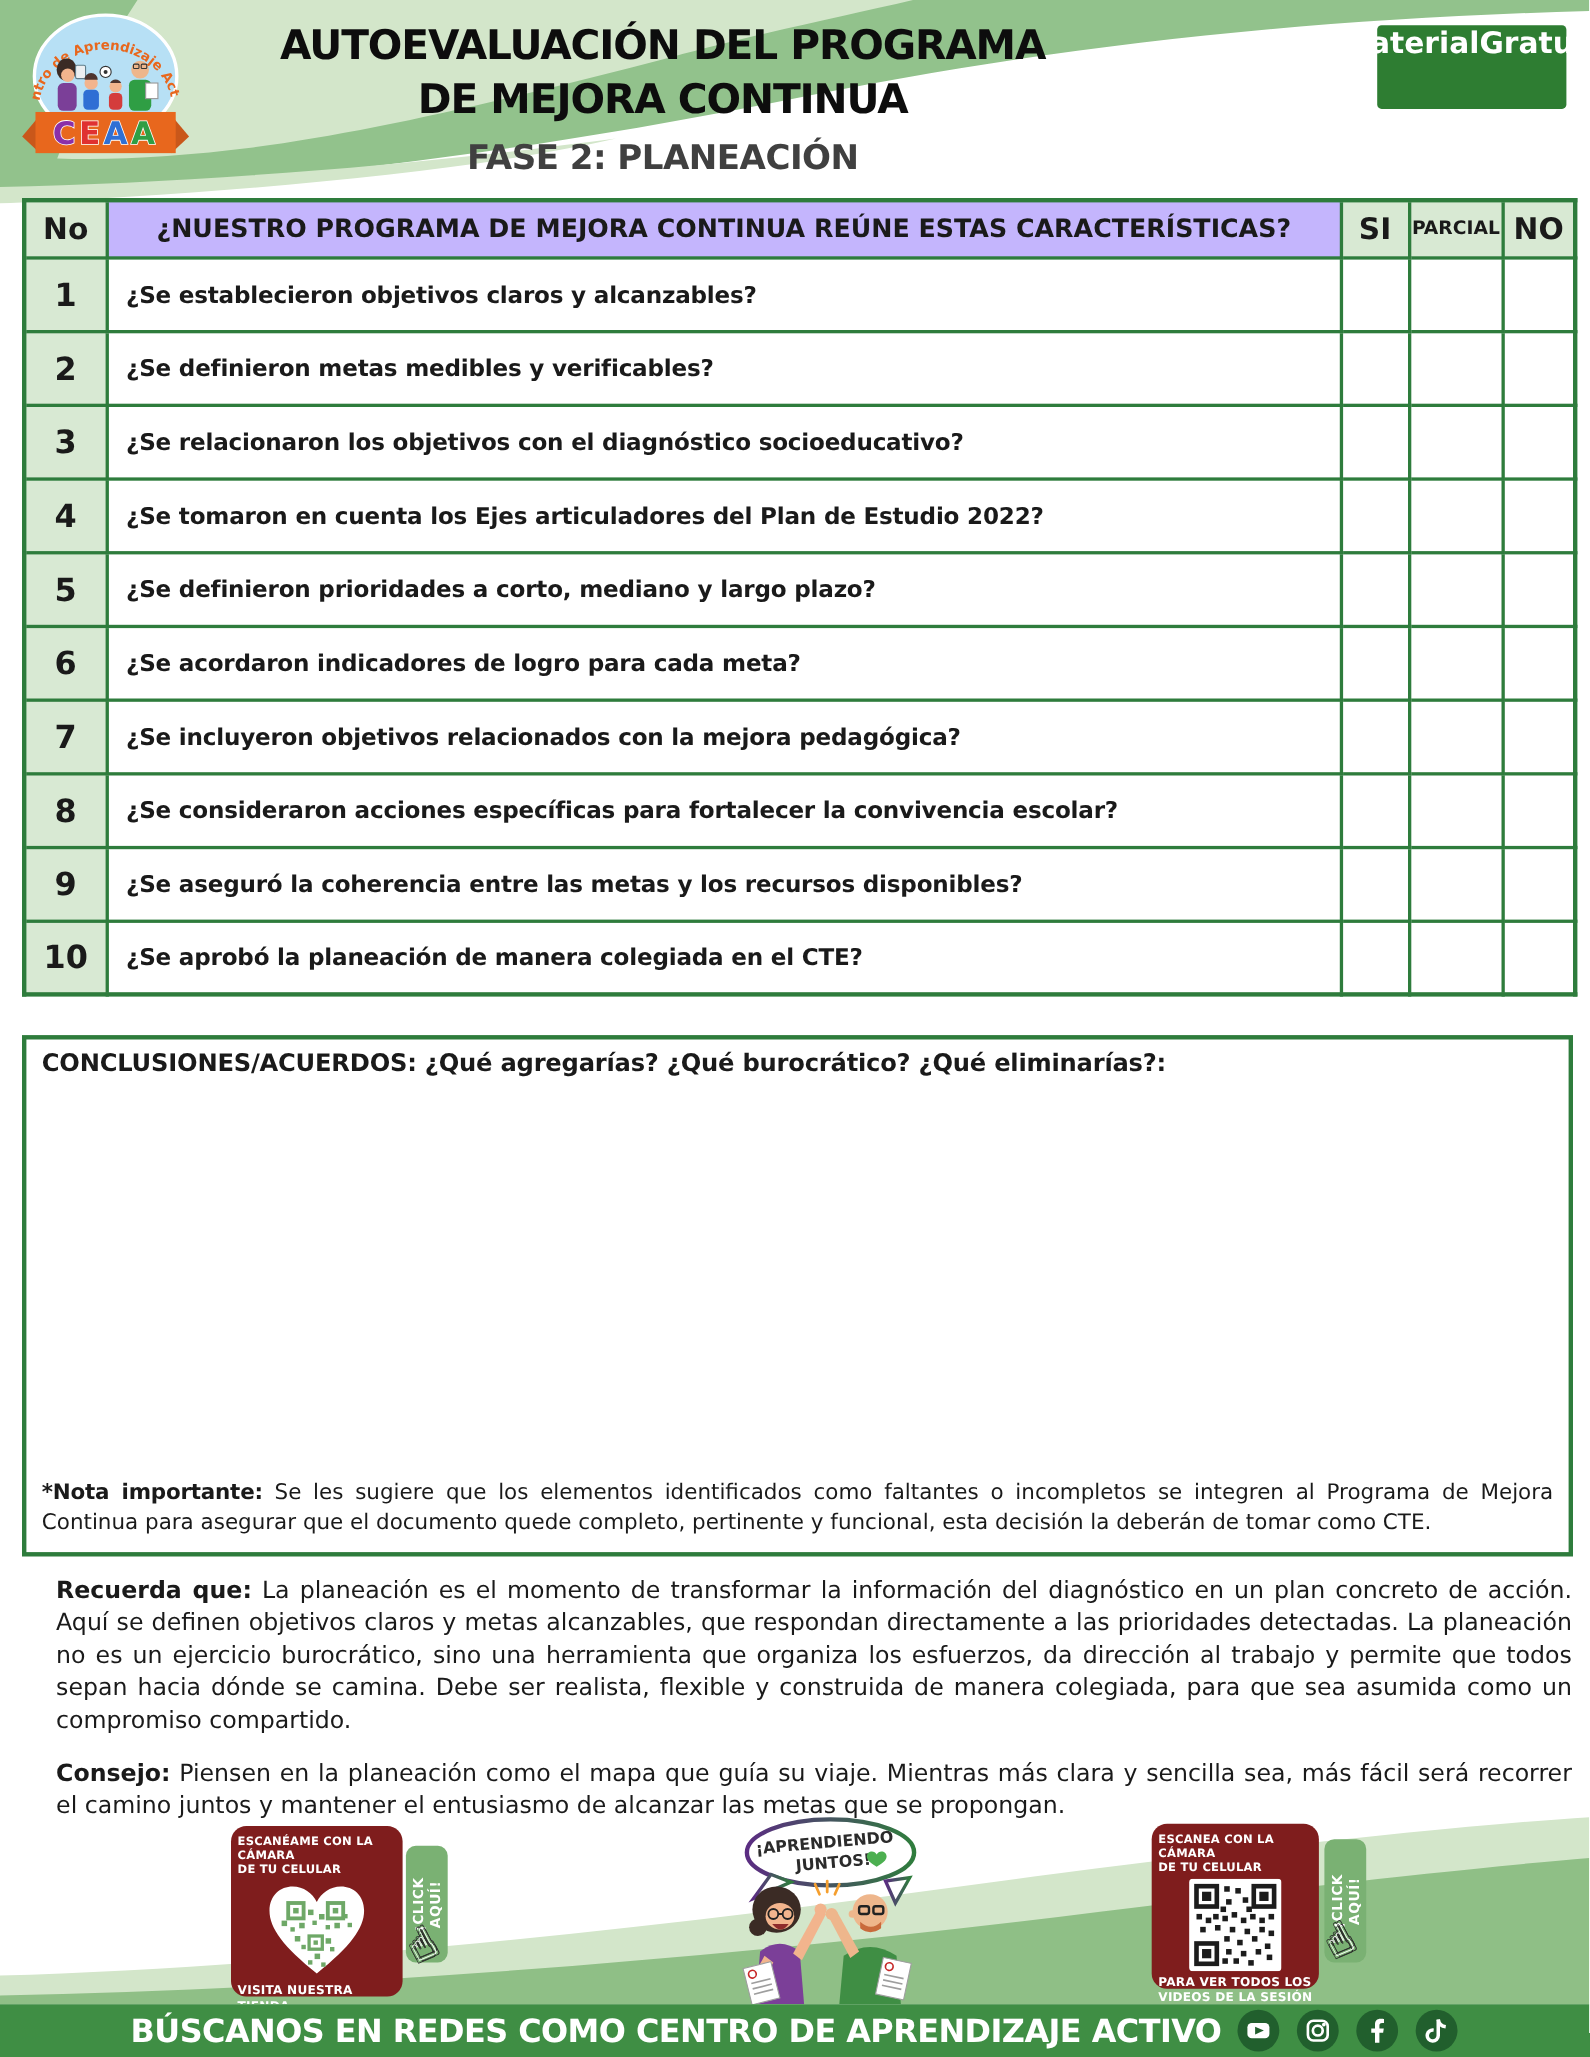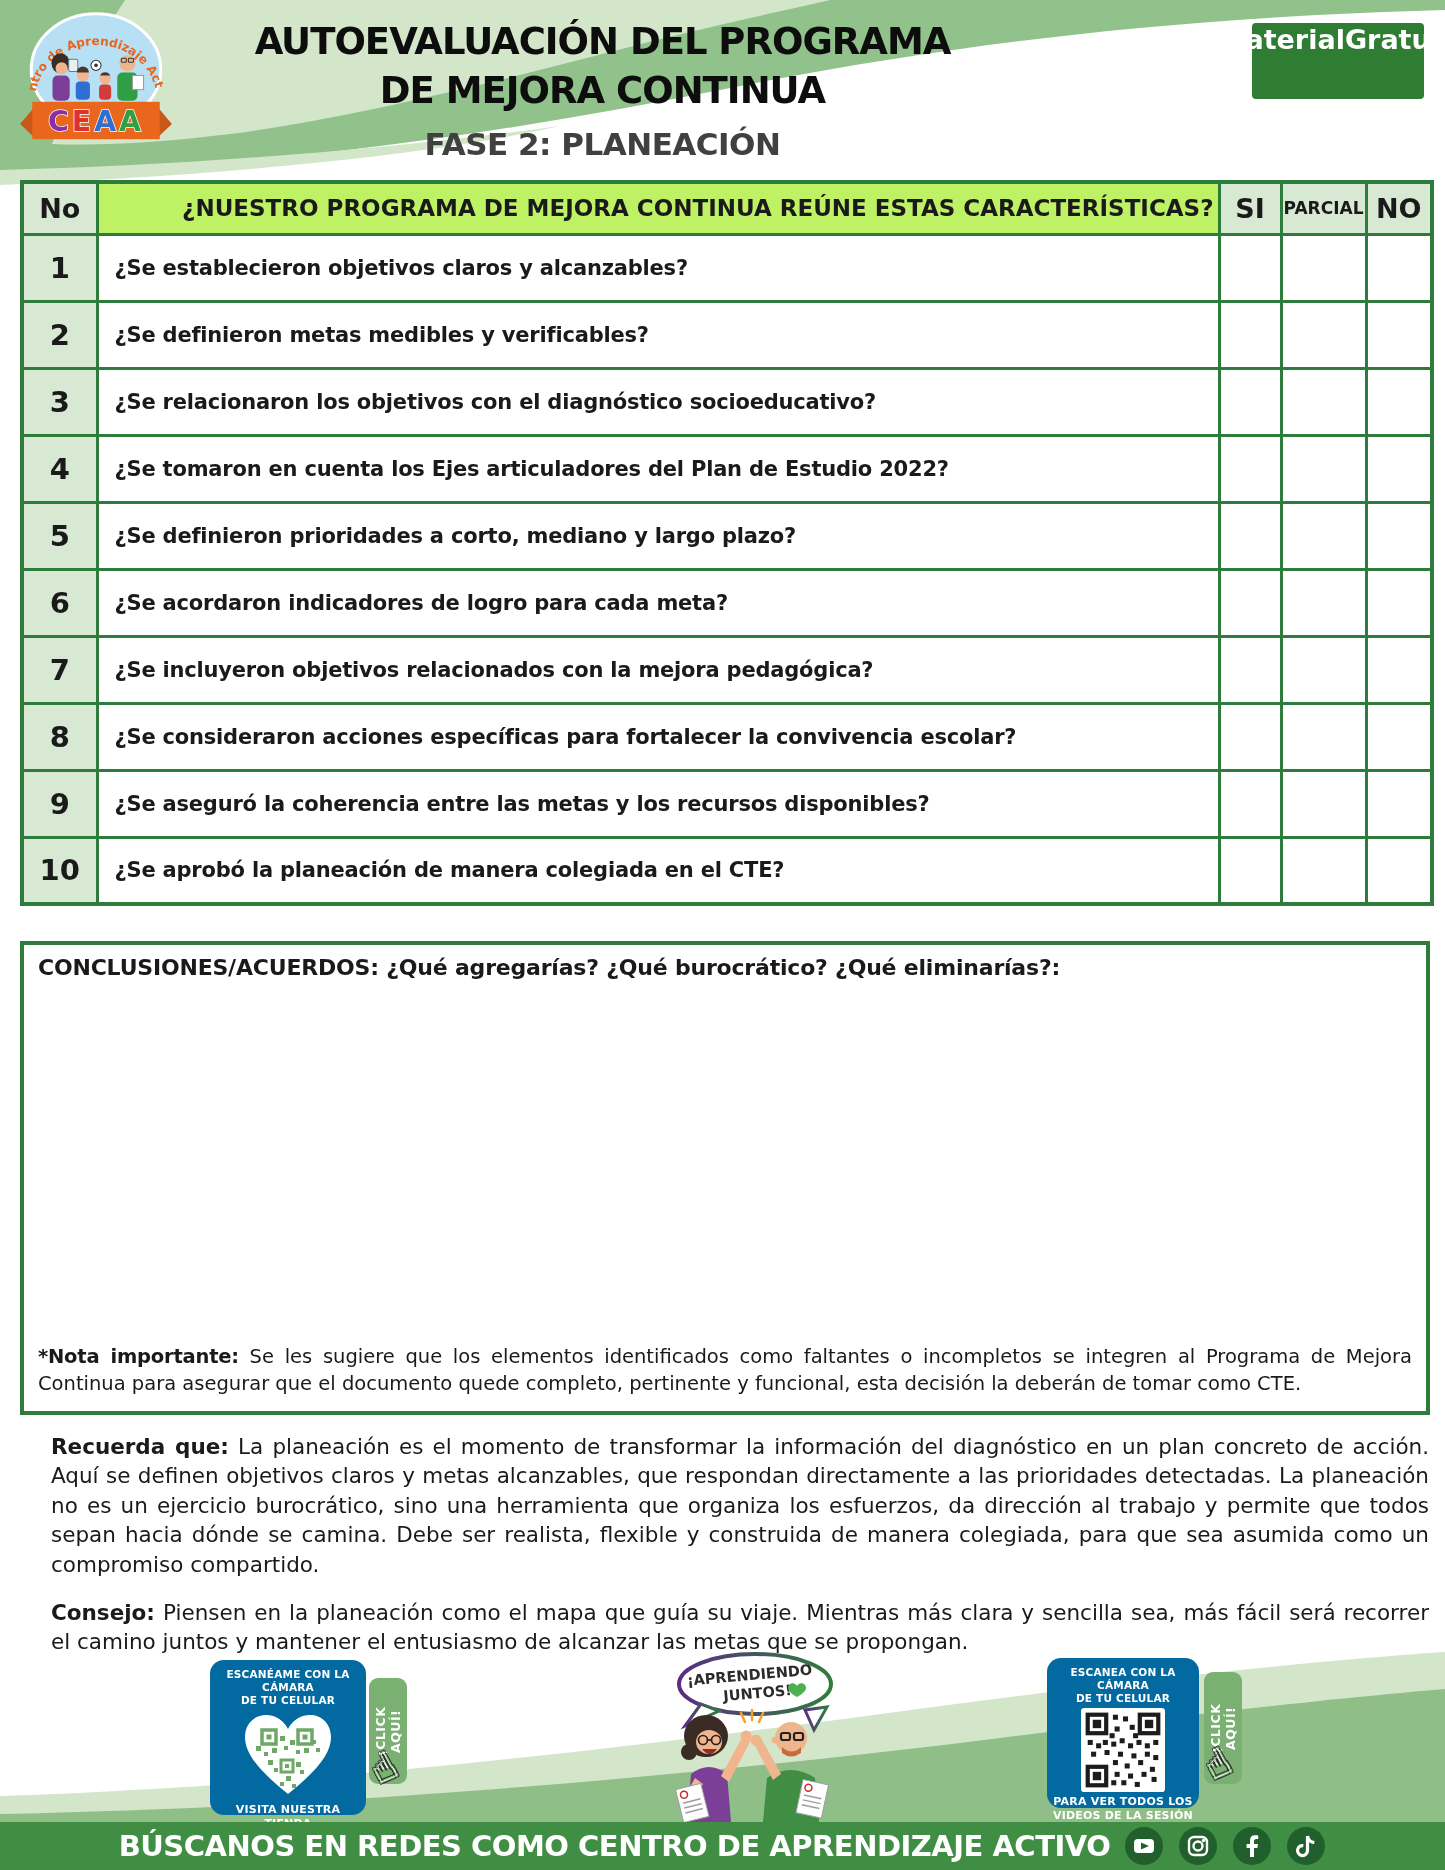--- a/index.html
+++ b/index.html
@@ -15,21 +15,21 @@
   .subtitle{margin-top:10px;font-size:31px;font-weight:bold;letter-spacing:-0.5px;color:#404040;}
   .badge{position:absolute;left:1252px;top:23px;width:172px;height:76px;background:#2e7d32;
          border-radius:4px;color:#fff;font-weight:bold;font-size:27px;line-height:1.25;
          display:flex;justify-content:center;padding-left:14px;box-sizing:border-box;z-index:2;}
 
   
   table.checklist{position:absolute;left:20px;top:180px;width:1410px;border-collapse:collapse;
                   table-layout:fixed;z-index:2;background:#fff;border:4px solid #2e7c3c;}
   table.checklist th,table.checklist td{border:3px solid #2e7c3c;box-sizing:border-box;}
   th.h-no,th.h-si,th.h-no2{font-size:27px;font-weight:bold;background:#d8e9d3;height:52px;}
-  th.h-q{font-size:23px;font-weight:bold;background:#bef264;text-align:right;padding:0 4px;}
+  th.h-q{font-size:23px;font-weight:bold;background:#c4b5fd;text-align:center;padding:0 4px;}
   th.h-parcial{font-size:17px;font-weight:bold;background:#d8e9d3;}
   td.c-num{background:#d8e9d3;text-align:center;font-size:29px;font-weight:bold;height:67px;}
   td.c-q{font-size:21px;font-weight:bold;padding:0 16px;letter-spacing:-0.2px;}
   td.c-ans{background:#fff;}
 
   
   .conclusions{position:absolute;left:20px;top:941px;width:1410px;height:474px;border:4px solid #2e7c3c;
                box-sizing:border-box;background:#fff;z-index:2;display:flex;flex-direction:column;
                justify-content:space-between;padding:10px 14px 14px 14px;}
   .conclusions-label{font-size:22px;font-weight:bold;letter-spacing:-0.2px;}
@@ -37,21 +37,21 @@
   .note b{letter-spacing:-0.2px;}
 
   
   .para{position:absolute;left:51px;width:1378px;font-size:21.5px;line-height:1.37;text-align:justify;z-index:2;}
   .para-recuerda{top:1432px;}
   .para-consejo{top:1598px;}
 
   
   .bottom-wave{position:absolute;left:0;top:1640px;width:1445px;height:182px;z-index:0;}
 
-  .qr-card{position:absolute;background:#0369a1;border-radius:14px;color:#fff;text-align:center;
+  .qr-card{position:absolute;background:#7f1d1d;border-radius:14px;color:#fff;text-align:left;
            z-index:2;padding:8px 6px;box-sizing:border-box;}
   .qr-card .qr-top{font-size:10.5px;font-weight:bold;line-height:1.25;letter-spacing:0.2px;}
   .qr-card .qr-bottom{font-size:11px;font-weight:bold;line-height:1.25;letter-spacing:0.2px;}
   .qr-left{left:210px;top:1660px;width:156px;height:155px;}
   .qr-right{left:1047px;top:1658px;width:152px;height:150px;}
 
   .click-pill{position:absolute;background:#7ab173;color:#fff;font-weight:bold;font-size:12.5px;
               writing-mode:vertical-rl;transform:rotate(180deg);border-radius:9px;padding:10px 4px;
               letter-spacing:0.5px;z-index:2;text-align:center;}
   .click-left{left:369px;top:1678px;height:86px;}

